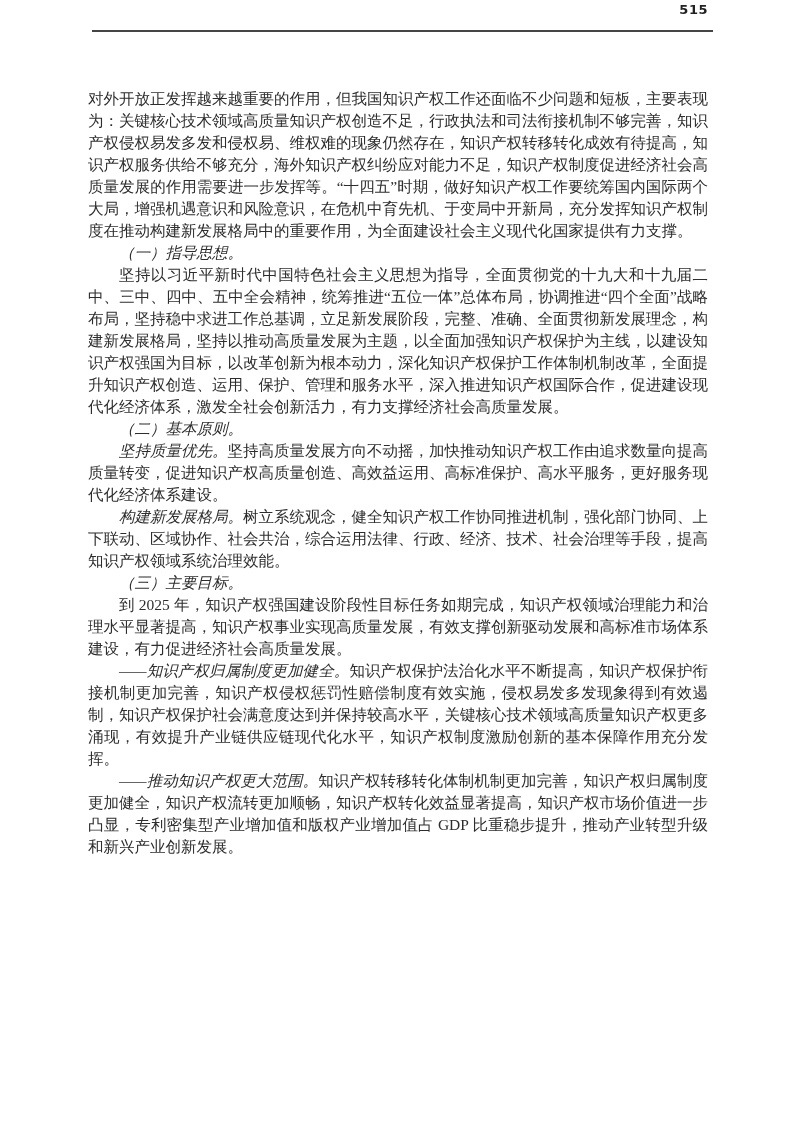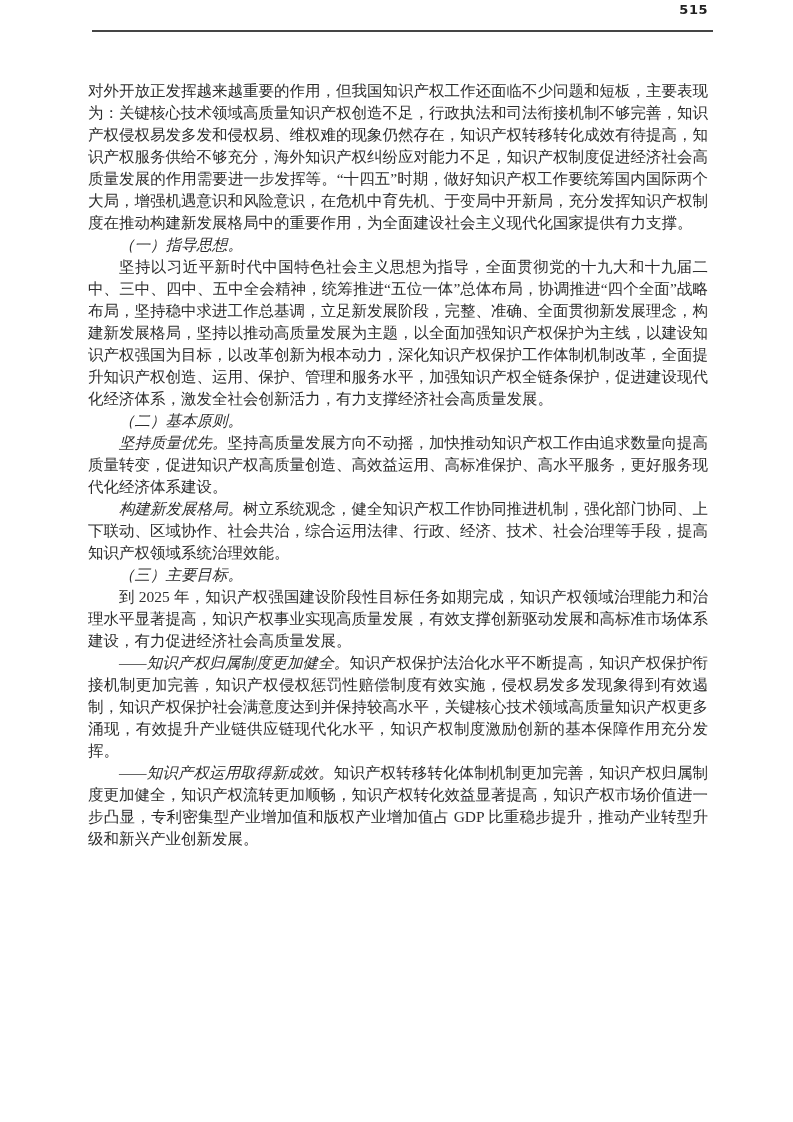--- a/index.html
+++ b/index.html
@@ -27,21 +27,21 @@
   .rule {
     position: absolute;
     top: 30px;
     left: 92px;
     width: 621px;
     height: 2px;
     background: #454545;
   }
   .content {
     position: absolute;
-    top: 80px;
+    top: 88px;
     left: 88px;
     width: 620px;
     font-family: "Liberation Serif", "DejaVu Serif", serif;
     font-size: 15.5px;
     line-height: 22px;
     color: #2d2d2d;
     text-align: justify;
     text-justify: inter-ideograph;
   }
   .content p {
@@ -70,33 +70,33 @@
   <span class="pageno">515</span>
   <div class="rule"></div>
 
   <section class="content">
 
     <p class="cont">对外开放正发挥越来越重要的作用，但我国知识产权工作还面临不少问题和短板，主要表现为：关键核心技术领域高质量知识产权创造不足，行政执法和司法衔接机制不够完善，知识产权侵权易发多发和侵权易、维权难的现象仍然存在，知识产权转移转化成效有待提高，知识产权服务供给不够充分，海外知识产权纠纷应对能力不足，知识产权制度促进经济社会高质量发展的作用需要进一步发挥等。“十四五”时期，做好知识产权工作要统筹国内国际两个大局，增强机遇意识和风险意识，在危机中育先机、于变局中开新局，充分发挥知识产权制度在推动构建新发展格局中的重要作用，为全面建设社会主义现代化国家提供有力支撑。</p>
 
 
     <p class="sub">（一）指导思想。</p>
 
-    <p>坚持以习近平新时代中国特色社会主义思想为指导，全面贯彻党的十九大和十九届二中、三中、四中、五中全会精神，统筹推进“五位一体”总体布局，协调推进“四个全面”战略布局，坚持稳中求进工作总基调，立足新发展阶段，完整、准确、全面贯彻新发展理念，构建新发展格局，坚持以推动高质量发展为主题，以全面加强知识产权保护为主线，以建设知识产权强国为目标，以改革创新为根本动力，深化知识产权保护工作体制机制改革，全面提升知识产权创造、运用、保护、管理和服务水平，加强知识产权全链条保护，促进建设现代化经济体系，激发全社会创新活力，有力支撑经济社会高质量发展。</p>
+    <p>坚持以习近平新时代中国特色社会主义思想为指导，全面贯彻党的十九大和十九届二中、三中、四中、五中全会精神，统筹推进“五位一体”总体布局，协调推进“四个全面”战略布局，坚持稳中求进工作总基调，立足新发展阶段，完整、准确、全面贯彻新发展理念，构建新发展格局，坚持以推动高质量发展为主题，以全面加强知识产权保护为主线，以建设知识产权强国为目标，以改革创新为根本动力，深化知识产权保护工作体制机制改革，全面提升知识产权创造、运用、保护、管理和服务水平，深入推进知识产权国际合作，促进建设现代化经济体系，激发全社会创新活力，有力支撑经济社会高质量发展。</p>
 
     <p class="sub">（二）基本原则。</p>
 
     <p><span class="lead">坚持质量优先。</span><span>坚持高质量发展方向不动摇，加快推动知识产权工作由追求数量向提高质量转变，促进知识产权高质量创造、高效益运用、高标准保护、高水平服务，更好服务现代化经济体系建设。</span></p>
 
 
 
     <p><span class="lead">构建新发展格局。</span><span>树立系统观念，健全知识产权工作协同推进机制，强化部门协同、上下联动、区域协作、社会共治，综合运用法律、行政、经济、技术、社会治理等手段，提高知识产权领域系统治理效能。</span></p>
 
     <p class="sub">（三）主要目标。</p>
 
     <p>到 2025 年，知识产权强国建设阶段性目标任务如期完成，知识产权领域治理能力和治理水平显著提高，知识产权事业实现高质量发展，有效支撑创新驱动发展和高标准市场体系建设，有力促进经济社会高质量发展。</p>
 
     <p><span class="lead">——知识产权归属制度更加健全。</span><span>知识产权保护法治化水平不断提高，知识产权保护衔接机制更加完善，知识产权侵权惩罚性赔偿制度有效实施，侵权易发多发现象得到有效遏制，知识产权保护社会满意度达到并保持较高水平，关键核心技术领域高质量知识产权更多涌现，有效提升产业链供应链现代化水平，知识产权制度激励创新的基本保障作用充分发挥。</span></p>
 
-    <p><span class="lead">——知识产权运用取得新成效。</span><span>知识产权转移转化体制机制更加完善，知识产权归属制度更加健全，知识产权流转更加顺畅，知识产权转化效益显著提高，知识产权市场价值进一步凸显，专利密集型产业增加值和版权产业增加值占 GDP 比重稳步提升，推动产业转型升级和新兴产业创新发展。</span></p>
+    <p><span class="lead">——推动知识产权更大范围。</span><span>知识产权转移转化体制机制更加完善，知识产权归属制度更加健全，知识产权流转更加顺畅，知识产权转化效益显著提高，知识产权市场价值进一步凸显，专利密集型产业增加值和版权产业增加值占 GDP 比重稳步提升，推动产业转型升级和新兴产业创新发展。</span></p>
 
 
   </section>
 </div>
 
 </body></html>

